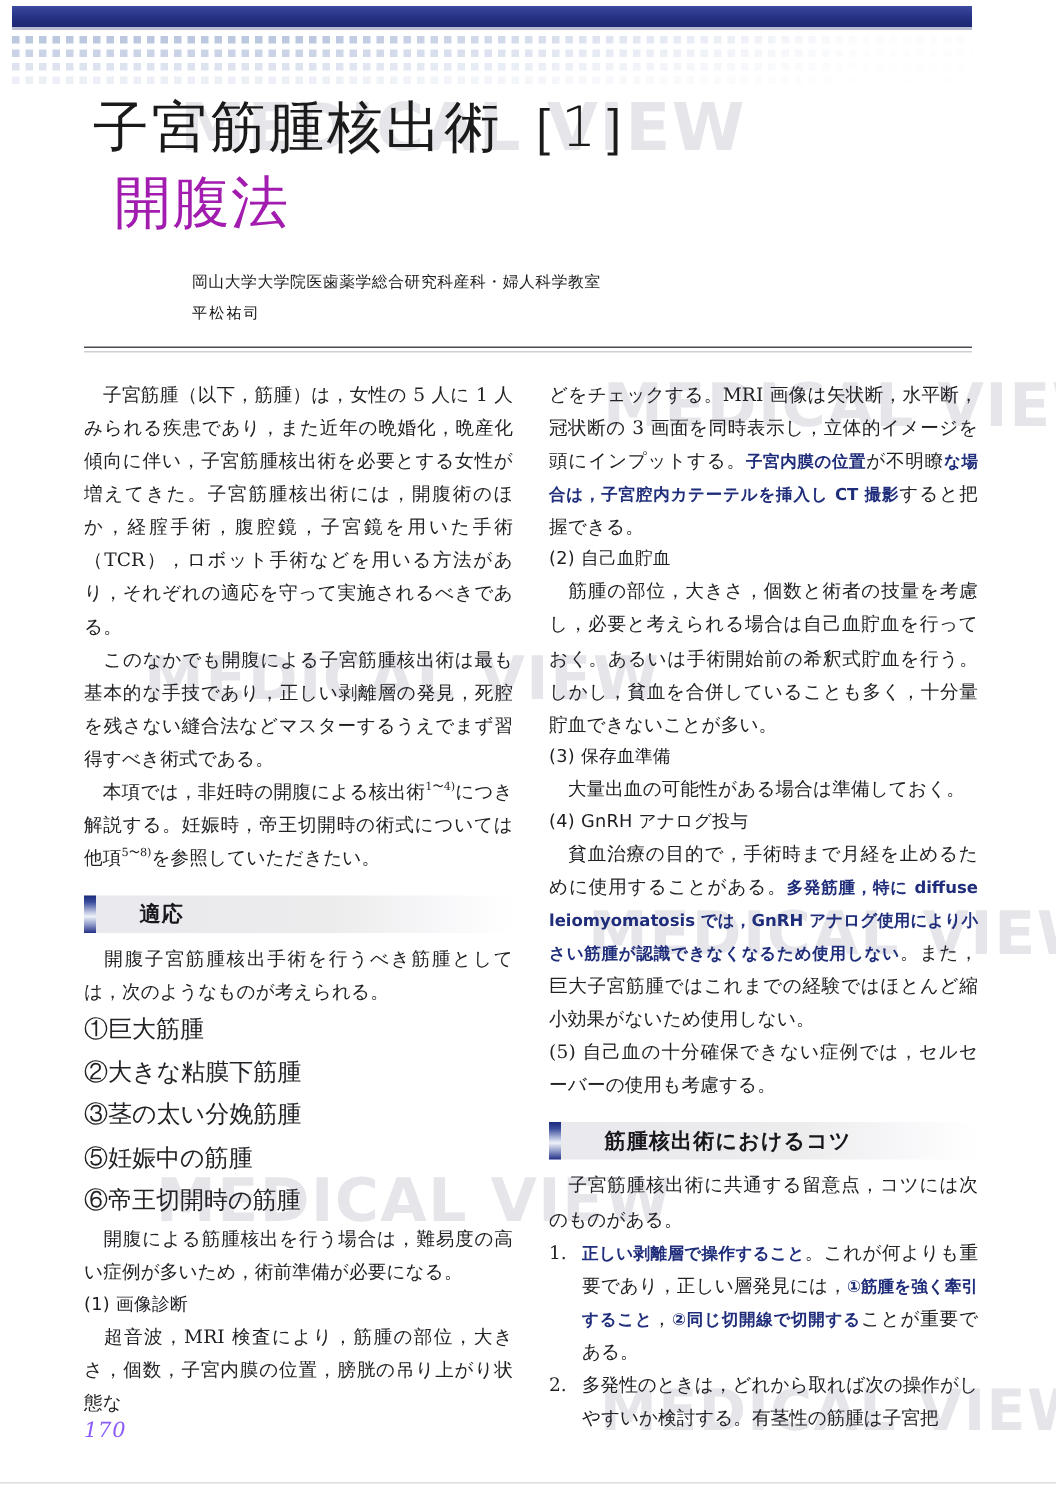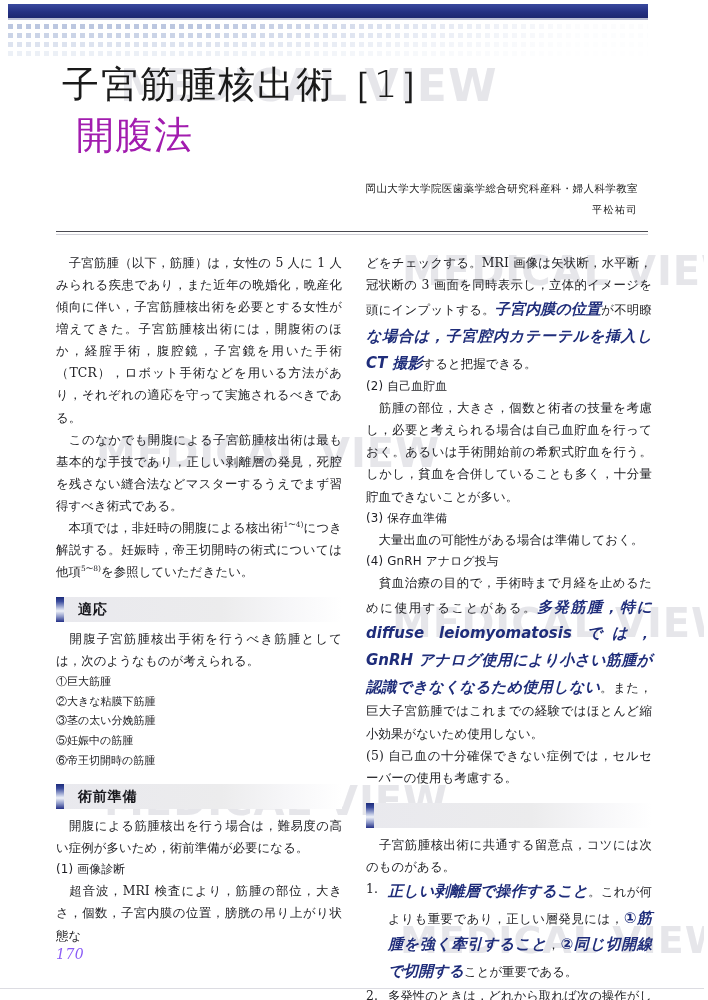--- a/index.html
+++ b/index.html
@@ -72,21 +72,21 @@
     font-size:38px;
     letter-spacing:1px;
     color:#a21caf;
     margin-top:10px;
     margin-left:14px;
     line-height:1.1;
   }
 
   
   .byline{
-    position:absolute;right:70px;top:182px;width:520px;text-align:right;
+    position:absolute;right:60px;top:182px;width:520px;text-align:left;
   }
   .affiliation{
     font-family:"DejaVu Sans","Liberation Sans",sans-serif;
     font-size:10.5px;
     color:#1c1c1c;
     letter-spacing:0.4px;
     line-height:1.3;
   }
   .author{
     font-family:"DejaVu Serif", serif;
@@ -128,34 +128,33 @@
   p.body.noindent{text-indent:0;}
 
   .sup{
     font-size:7.5px;
     vertical-align:super;
     letter-spacing:0;
   }
   
   .hl{
     font-family:"DejaVu Sans","Liberation Sans",sans-serif;
-    font-size:15px;
+    font-size:11px;
     color:#1f2d7a;
     font-weight:600;
     letter-spacing:0;
-    font-style:italic;
   }
 
   
   ul.circle-list{
     list-style:none;margin:0;padding:0;
   }
   ul.circle-list li{
     font-family:"DejaVu Serif","Liberation Serif",serif;
-    font-size:11px;
+    font-size:16px;
     line-height:1.78;
     color:#222226;
   }
 
   
   .subhead{
     font-family:"DejaVu Sans","Liberation Sans",sans-serif;
     font-size:11.8px;
     color:#1c1c22;
     line-height:1.78;
@@ -188,21 +187,21 @@
     height:25px;
     margin:14px 0 6px 0;
     background:linear-gradient(90deg,#e9e9ee 0%,#ececed 58%,#f7f7f9 82%,#ffffff 100%);
     display:flex;align-items:center;
   }
   .section-head .bar{
     width:8px;height:25px;flex:0 0 8px;
     background:linear-gradient(180deg,#1b2a7a 0%,#3c4d9e 18%,#cdd4ea 48%,#eef1f8 56%,#8d98c8 78%,#232f86 100%);
   }
   .section-head .txt{
-    margin-left:14px;
+    margin-left:29px;
     font-family:"DejaVu Sans","Liberation Sans",sans-serif;
     font-size:14px;
     font-weight:700;
     color:#17171c;
     letter-spacing:0.8px;
   }
 
   
   .page-number{
     position:absolute;left:56px;top:946px;
@@ -286,24 +285,20 @@
       <p class="body">　開腹子宮筋腫核出手術を行うべき筋腫としては，次のようなものが考えられる。</p>
 
       <ul class="circle-list">
         <li>①巨大筋腫</li>
         <li>②大きな粘膜下筋腫</li>
         <li>③茎の太い分娩筋腫</li>
         <li>⑤妊娠中の筋腫</li>
         <li>⑥帝王切開時の筋腫</li>
       </ul>
 
-      <div class="section-head">
-        <span class="bar"></span>
-        <span class="txt">術前準備</span>
-      </div>
 
       <p class="body">　開腹による筋腫核出を行う場合は，難易度の高い症例が多いため，術前準備が必要になる。</p>
       <p class="subhead">(1) 画像診断</p>
       <p class="body">　超音波，MRI 検査により，筋腫の部位，大きさ，個数，子宮内膜の位置，膀胱の吊り上がり状態な</p>
 
     </div>
 
     <div class="col col-right">
 
       <p class="body noindent">どをチェックする。MRI 画像は矢状断，水平断，冠状断の 3 画面を同時表示し，立体的イメージを頭にインプットする。<span class="hl">子宮内膜の位置</span>が不明瞭<span class="hl">な場合は，子宮腔内カテーテルを挿入し CT 撮影</span>すると把握できる。</p>
@@ -314,20 +309,21 @@
       <p class="subhead">(3) 保存血準備</p>
       <p class="body">　大量出血の可能性がある場合は準備しておく。</p>
 
       <p class="subhead">(4) GnRH アナログ投与</p>
       <p class="body">　貧血治療の目的で，手術時まで月経を止めるために使用することがある。<span class="hl">多発筋腫，特に diffuse leiomyomatosis では，GnRH アナログ使用により小さい筋腫が認識できなくなるため使用しない</span>。また，巨大子宮筋腫ではこれまでの経験ではほとんど縮小効果がないため使用しない。</p>
 
       <p class="body noindent">(5) 自己血の十分確保できない症例では，セルセーバーの使用も考慮する。</p>
 
       <div class="section-head">
         <span class="bar"></span>
+        <span class="txt">筋腫核出術におけるコツ</span>
       </div>
 
       <p class="body">　子宮筋腫核出術に共通する留意点，コツには次のものがある。</p>
 
       <ol class="tips">
         <li>
           <span class="num">1.</span>
           <span><span class="hl">正しい剥離層で操作すること</span>。これが何よりも重要であり，正しい層発見には，<span class="hl">①筋腫を強く牽引すること</span>，<span class="hl">②同じ切開線で切開する</span>ことが重要である。</span>
         </li>
         <li>

